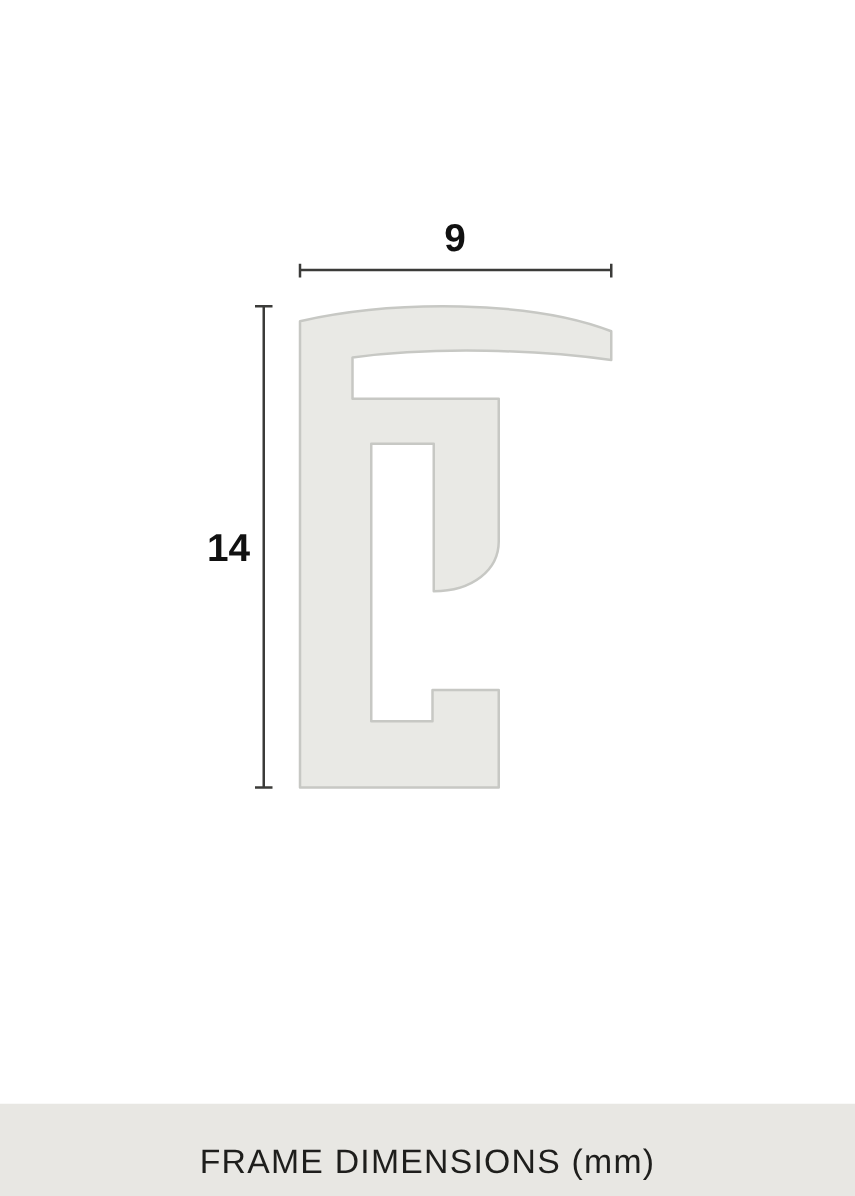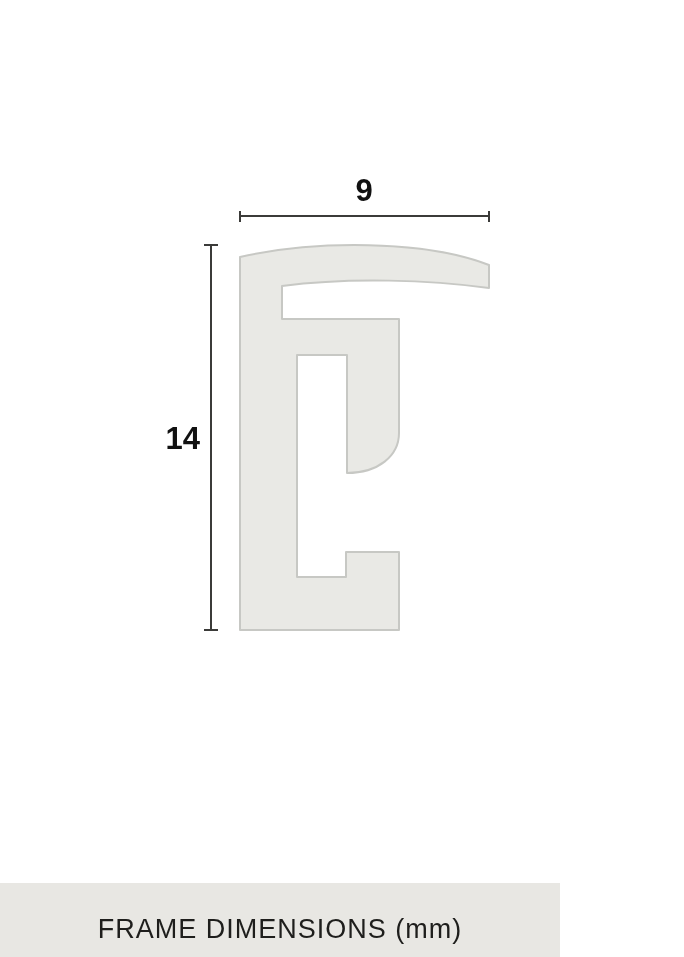--- a/index.html
+++ b/index.html
@@ -26,21 +26,21 @@
   .dim-label {
     fill: var(--label-text, #111111);
     font-family: "Liberation Sans", sans-serif;
     font-size: 31px;
     font-weight: bold;
   }
   .caption-bar {
     position: absolute;
     left: 0;
     top: 883px;
-    width: 560px;
+    width: 684px;
     height: 74px;
     background: var(--caption-bar-bg, #e8e7e3);
     display: flex;
     align-items: center;
     justify-content: center;
     box-sizing: border-box;
     padding-top: 18px;
   }
   .caption-text {
     font-size: 27px;

